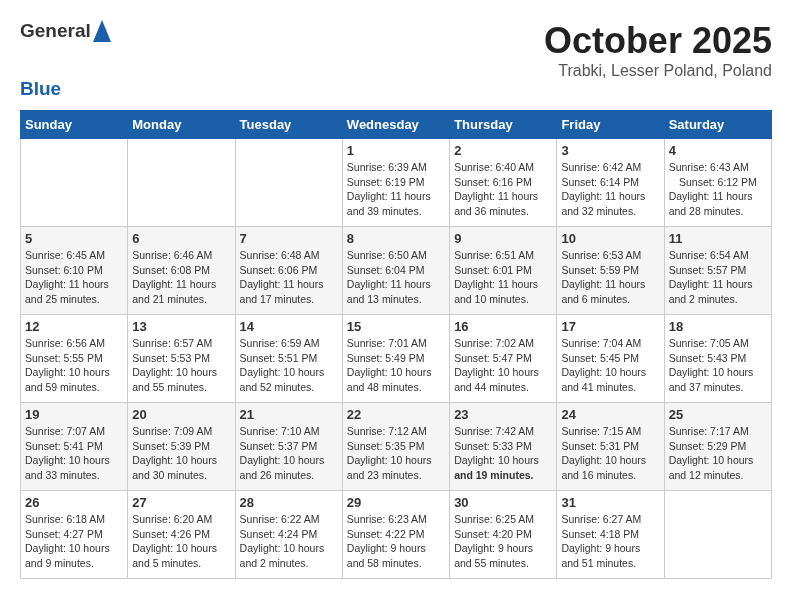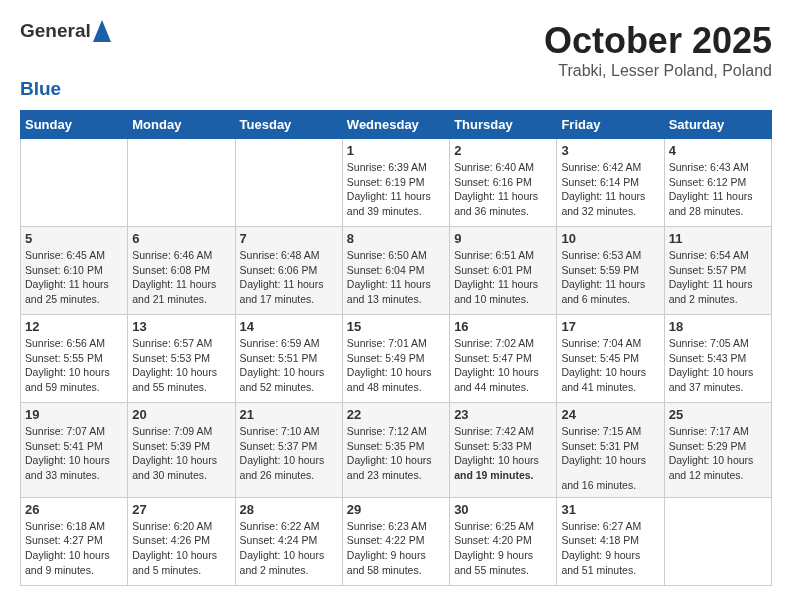--- a/index.html
+++ b/index.html
@@ -134,21 +134,21 @@
         <td>
           <span class="day-num">3</span>
           <span style="display: block; line-height: 1.4;">Sunrise: 6:42 AM</span>
           <span style="display: block; line-height: 1.4;">Sunset: 6:14 PM</span>
           <span style="display: block; line-height: 1.4;">Daylight: 11 hours</span>
           <span style="display: block; line-height: 1.4;">and 32 minutes.</span>
         </td>
         <td>
           <span class="day-num">4</span>
           <span style="display: block; line-height: 1.4;">Sunrise: 6:43 AM</span>
-          <span style="display: block; line-height: 1.4;">Sunset: 6:12 PM</span>
+          <span style="display: block; line-height: 1.4; text-align: center;">Sunset: 6:12 PM</span>
           <span style="display: block; line-height: 1.4;">Daylight: 11 hours</span>
           <span style="display: block; line-height: 1.4;">and 28 minutes.</span>
         </td>
       </tr>
       <tr>
         <td>
           <span class="day-num">5</span>
           <span style="display: block; line-height: 1.4;">Sunrise: 6:45 AM</span>
           <span style="display: block; line-height: 1.4;">Sunset: 6:10 PM</span>
           <span style="display: block; line-height: 1.4;">Daylight: 11 hours</span>
@@ -282,21 +282,21 @@
           <span style="display: block; line-height: 1.4;">Sunrise: 7:42 AM</span>
           <span style="display: block; line-height: 1.4;">Sunset: 5:33 PM</span>
           <span style="display: block; line-height: 1.4;">Daylight: 10 hours</span>
           <span style="display: block; line-height: 1.4; font-weight: bold;">and 19 minutes.</span>
         </td>
         <td>
           <span class="day-num">24</span>
           <span style="display: block; line-height: 1.4;">Sunrise: 7:15 AM</span>
           <span style="display: block; line-height: 1.4;">Sunset: 5:31 PM</span>
           <span style="display: block; line-height: 1.4;">Daylight: 10 hours</span>
-          <span style="display: block; line-height: 1.4; margin-top: 10px;">and 16 minutes.</span>
+          <span style="display: block; line-height: 1.4;">and 16 minutes.</span>
         </td>
         <td>
           <span class="day-num">25</span>
           <span style="display: block; line-height: 1.4;">Sunrise: 7:17 AM</span>
           <span style="display: block; line-height: 1.4;">Sunset: 5:29 PM</span>
           <span style="display: block; line-height: 1.4;">Daylight: 10 hours</span>
           <span style="display: block; line-height: 1.4;">and 12 minutes.</span>
         </td>
       </tr>
       <tr>

